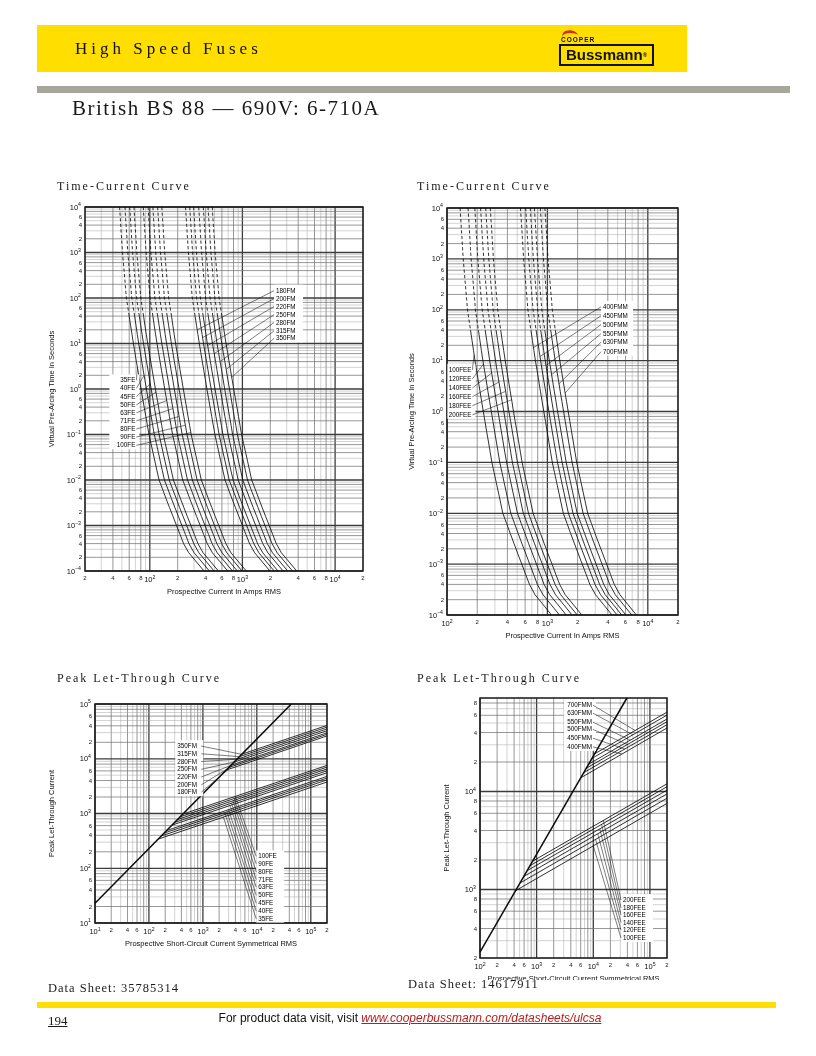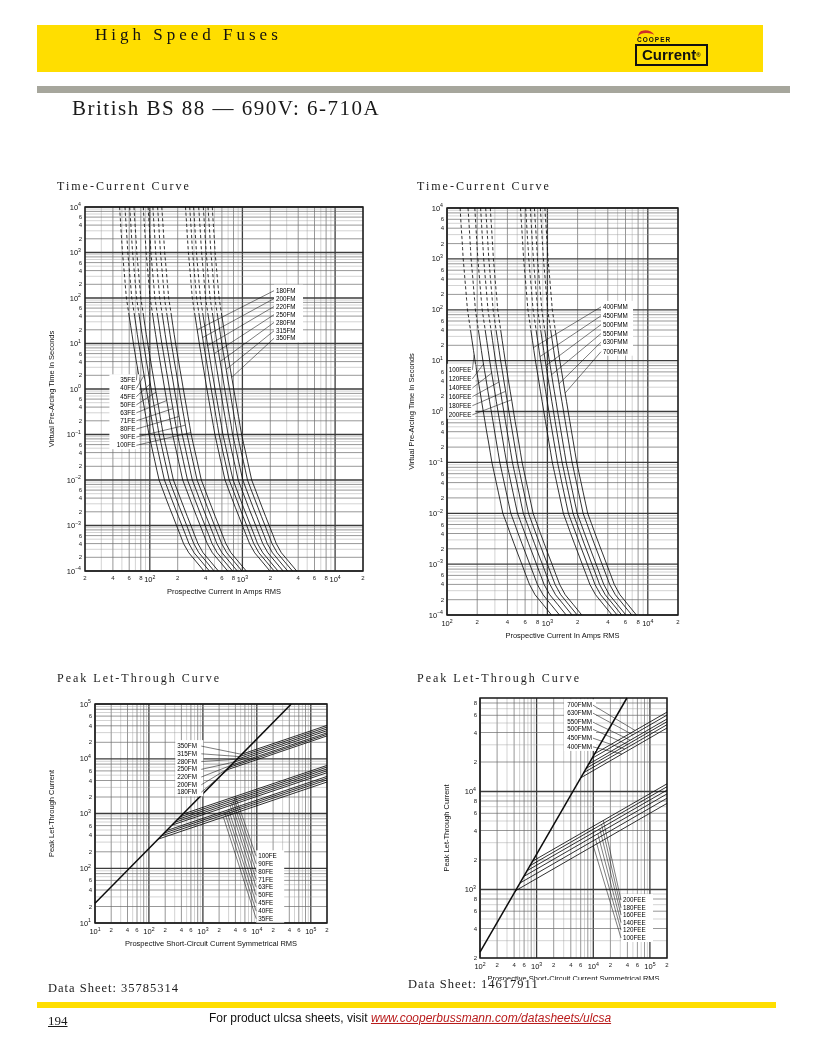--- a/index.html
+++ b/index.html
@@ -1,22 +1,22 @@
 <!DOCTYPE html>
 <html style="--yellow: #FFDE00; --gray_divider: #A6A69C; --red: #D02C2A; --ink: #1A1A1A;"><head>
 <meta charset="utf-8">
 <style>
   :root{
     --yellow:#FFDE00; --gray_divider:#A6A69C; --red:#D02C2A; --ink:#1A1A1A;
   }
   html,body{margin:0;padding:0;background:#fff;}
   .page{position:relative;width:816px;height:1056px;background:#fff;overflow:hidden;
         font-family:"Liberation Serif",serif;color:var(--ink);}
-  .band{position:absolute;left:37px;top:25px;width:706px;height:47px;background:var(--yellow);
-        display:flex;padding-left:20px;}
+  .band{position:absolute;left:37px;top:25px;width:650px;height:47px;background:var(--yellow);
+        display:flex;align-items:center;}
   .band-title{margin-left:38px;font-size:17px;letter-spacing:4px;color:#111;}
   .logo{position:absolute;right:47px;top:4px;width:92px;height:40px;}
   .flame{position:absolute;left:14px;top:1px;width:16px;height:6px;border-top:3px solid var(--red);
          border-radius:50% 90% 0 0/100% 100% 0 0;transform:rotate(-6deg);}
   .cooper{position:absolute;left:13px;top:7px;font-family:"Liberation Sans",sans-serif;
           font-weight:bold;font-size:6.5px;letter-spacing:1px;color:#111;}
   .bbox{position:absolute;left:11px;top:15px;border:2px solid #111;padding:0 5px;
         font-family:"Liberation Sans",sans-serif;font-weight:bold;font-size:15px;line-height:18px;color:#111;}
   .reg{font-size:6px;vertical-align:top;}
   .divider{position:absolute;left:37px;top:86px;width:753px;height:7px;background:var(--gray_divider);}
@@ -50,21 +50,21 @@
 </head>
 <body>
 
 <div class="page">
 
   <div class="band">
     <span class="band-title">High Speed Fuses</span>
     <div class="logo">
       <div class="flame"></div>
       <div class="cooper">COOPER</div>
-      <div class="bbox"><span>Current</span><span class="reg">®</span></div>
+      <div class="bbox"><span>Bussmann</span><span class="reg">®</span></div>
     </div>
   </div>
 
   <div class="divider"></div>
 
   <div class="title">British BS 88 — 690V: 6-710A</div>
 
 
   <div class="subhead" style="left:57px;top:179px;">Time-Current Curve</div>
   <div class="subhead" style="left:417px;top:179px;">Time-Current Curve</div>
@@ -779,15 +779,15 @@
       <text class="lbl" text-anchor="start" x="183.0" y="250.0">100FEE</text>
       <text class="tax" text-anchor="middle" x="133.5" y="291">Prospective Short-Circuit Current Symmetrical RMS</text>
       <text class="tax" text-anchor="middle" transform="translate(9 138.0) rotate(-90)">Peak Let-Through Current</text>
     </svg>
 
   <div class="datasheet" style="left:48px;top:981px;">Data Sheet: 35785314</div>
   <div class="datasheet" style="left:408px;top:977px;">Data Sheet: 14617911</div>
 
   <div class="footbar"></div>
   <div class="pagenum">194</div>
-  <div class="foottext"><span>For product ulcsa sheets, visit </span><a href="#">www.cooperbussmann.com/datasheets/ulcsa</a></div>
+  <div class="foottext"><span>For product data visit, visit </span><a href="#">www.cooperbussmann.com/datasheets/ulcsa</a></div>
 
 </div>
 
 </body></html>

